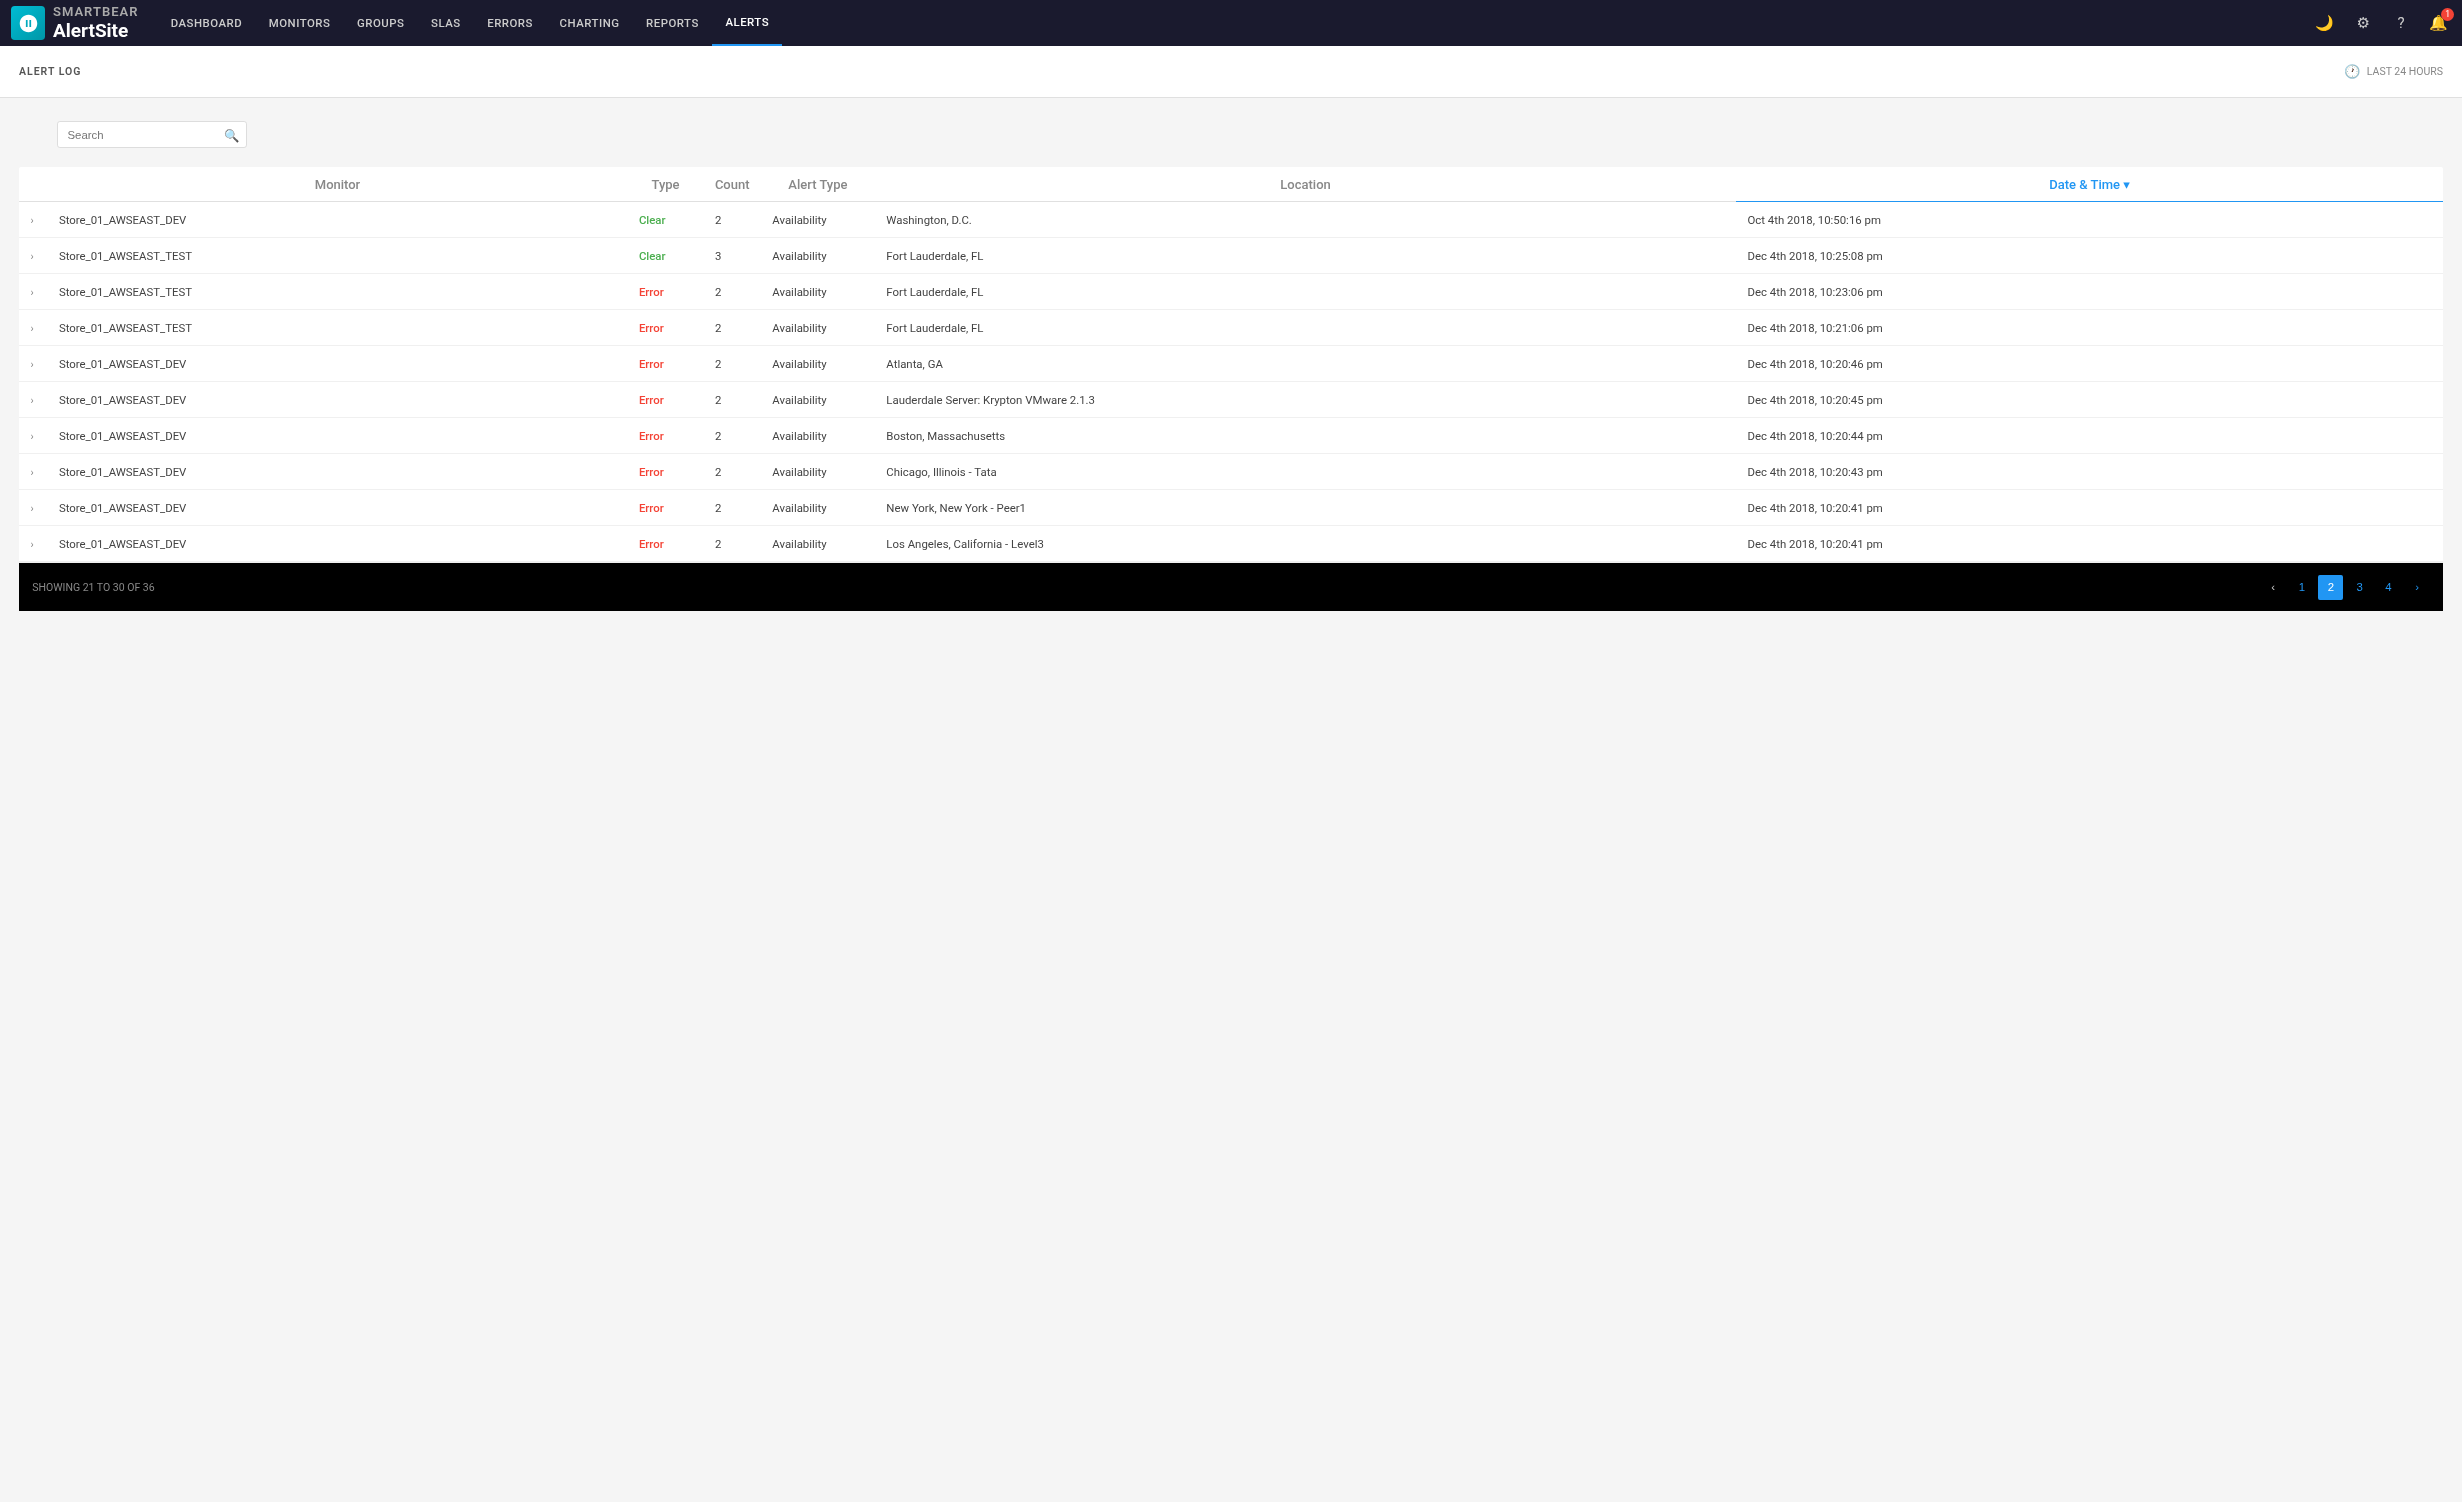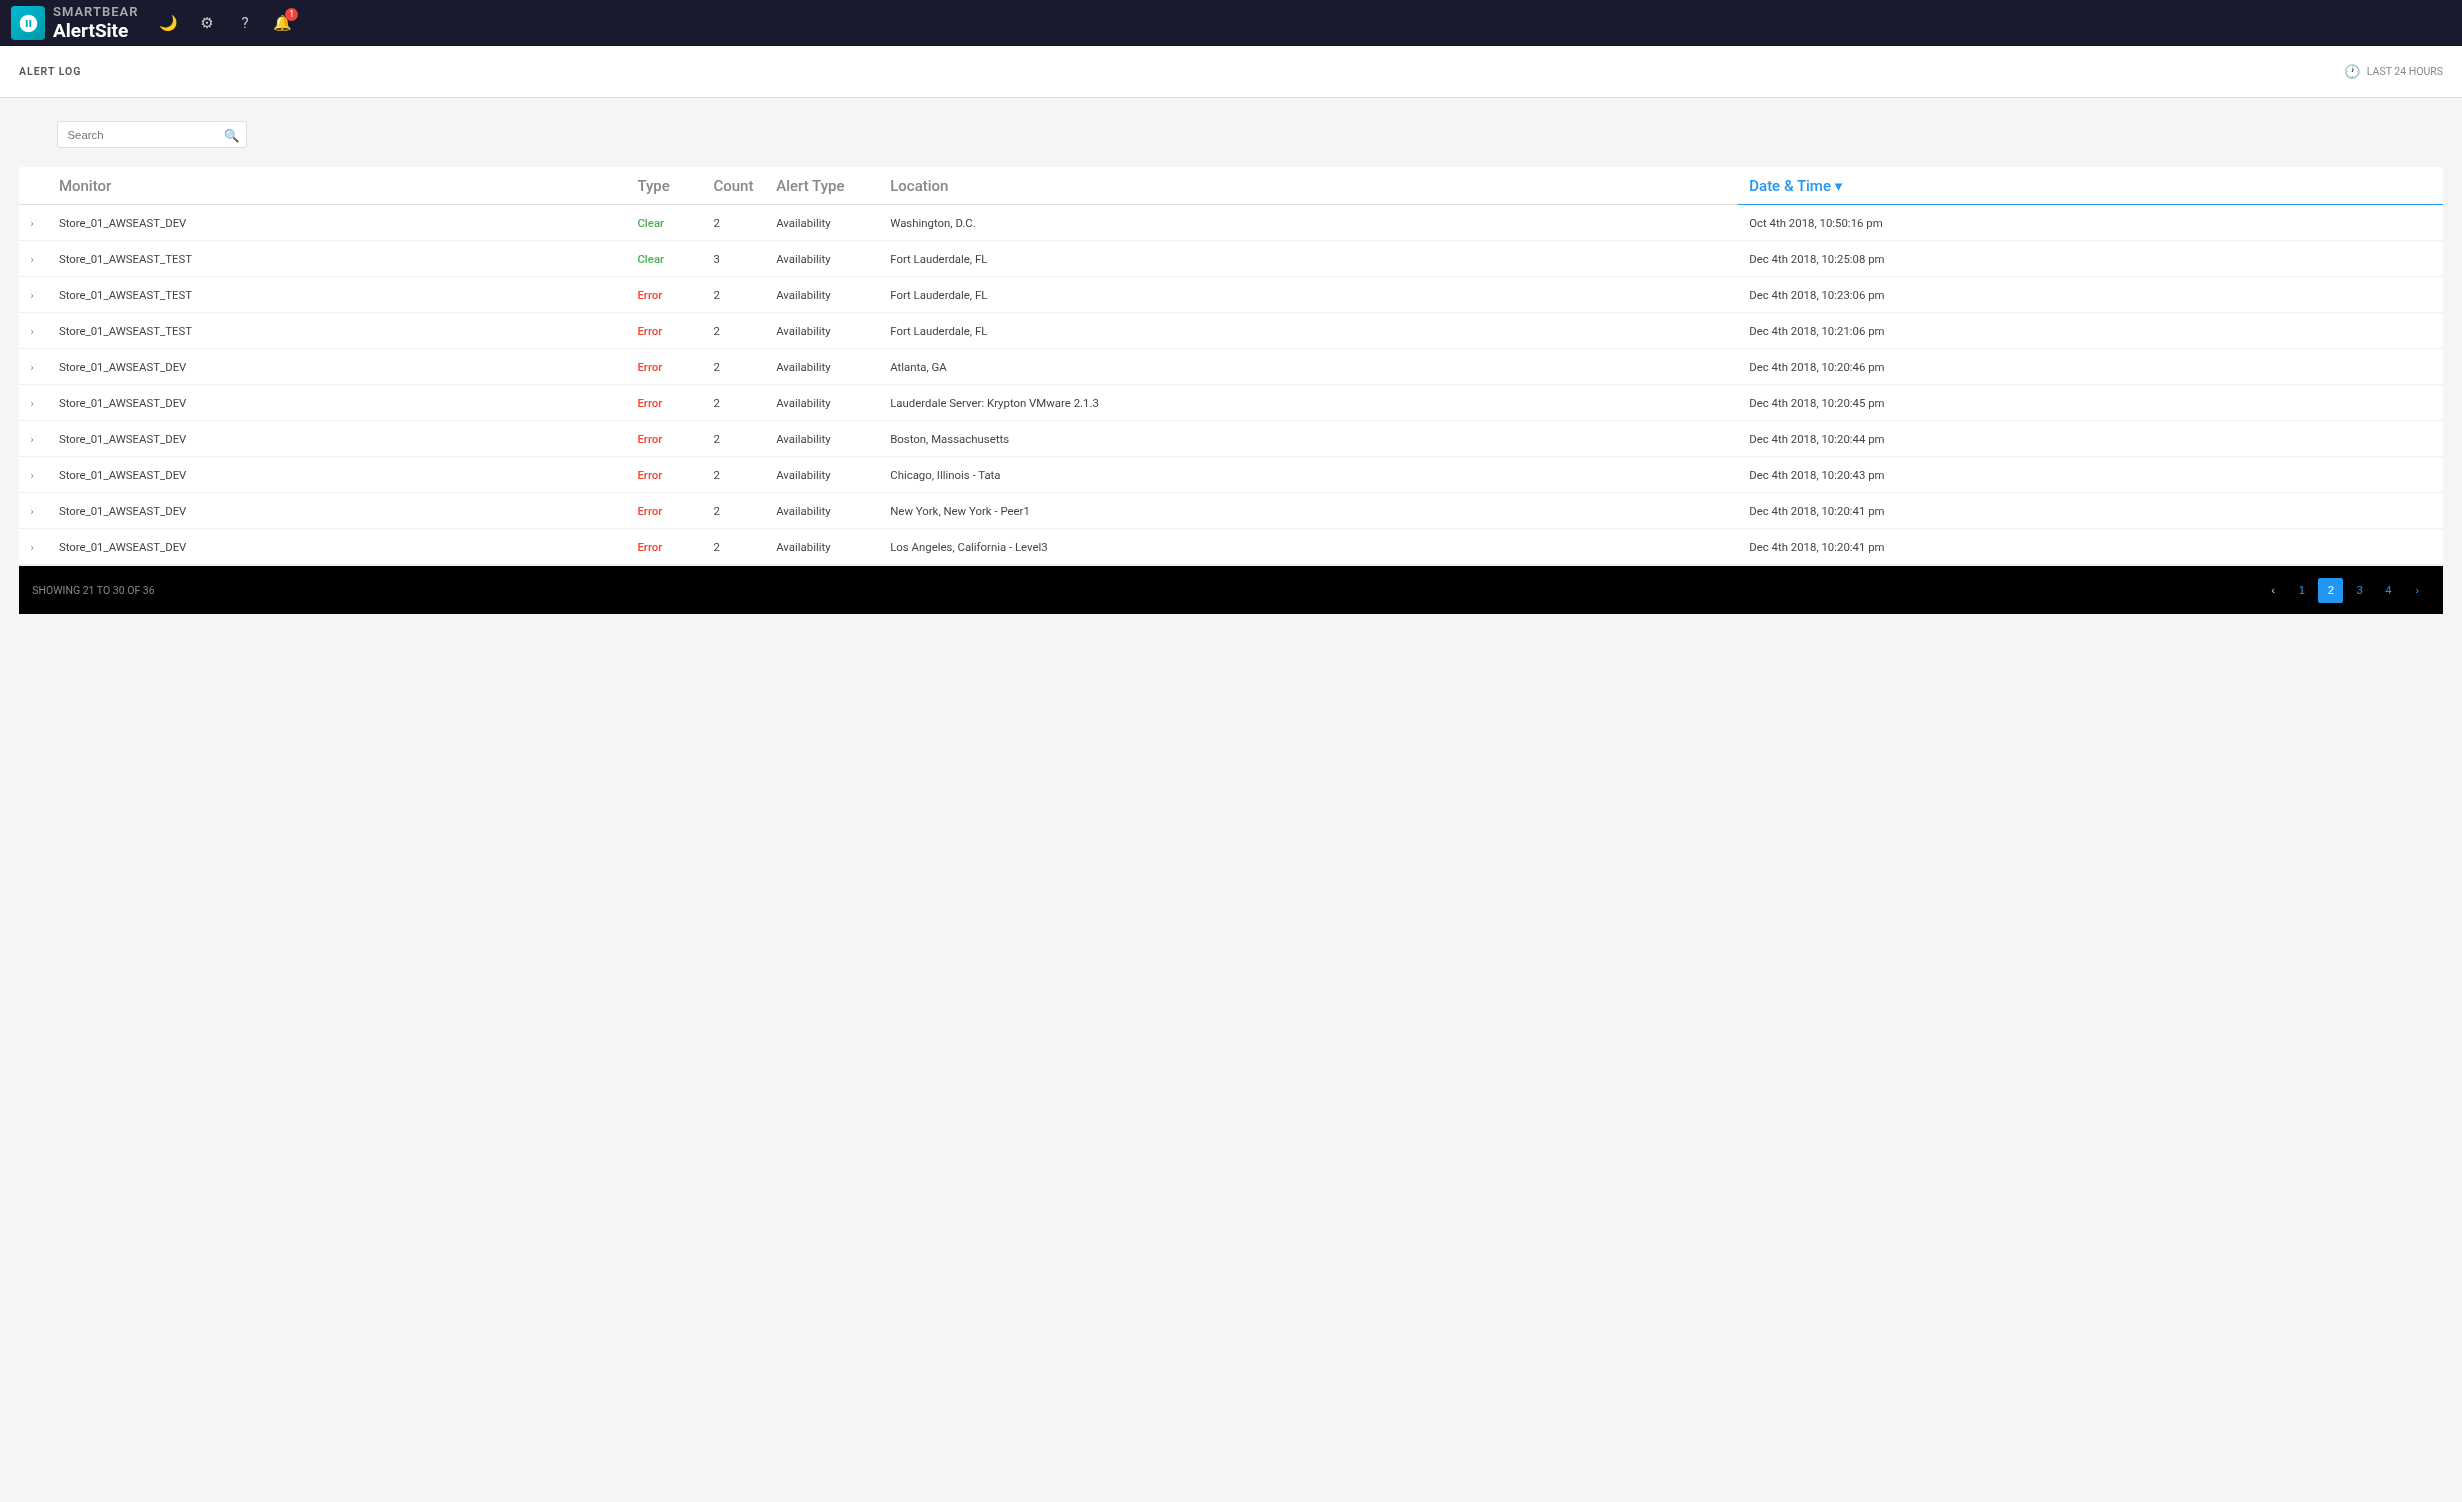--- a/index.html
+++ b/index.html
@@ -151,22 +151,22 @@
     }
     .alert-table {
       width: 100%;
       border-collapse: collapse;
     }
     .alert-table thead tr {
       border-bottom: 1.9px solid #e0e0e0;
     }
     .alert-table thead th {
       padding: 9.5px 11.4px;
-      text-align: left;
-      font-size: 15px;
+      text-align: center;
+      font-size: 13px;
       font-weight: 500;
       color: #888;
       text-transform: none;
       white-space: nowrap;
     }
     .alert-table thead th.active-sort {
       color: #2196f3;
       border-bottom: 1.9px solid #2196f3;
     }
     .alert-table tbody tr {
@@ -240,20 +240,30 @@
       <svg viewBox="0 0 24 24" fill="white" xmlns="http://www.w3.org/2000/svg">
         <path d="M12 2C6.48 2 2 6.48 2 12s4.48 10 10 10 10-4.48 10-10S17.52 2 12 2zm-1 14H9V8h2v8zm4 0h-2V8h2v8z"></path>
       </svg>
     </div>
     <div>
       <div style="color:#aaa;font-size:13px;font-weight:600;letter-spacing:1px;">SMARTBEAR</div>
       <div style="color:white;font-size:19px;font-weight:700;">AlertSite</div>
     </div>
   </div>
 
+  <div class="nav-links" id="nav-links-container">
+      <a class="nav-link">DASHBOARD</a>
+      <a class="nav-link">MONITORS</a>
+      <a class="nav-link">GROUPS</a>
+      <a class="nav-link">SLAS</a>
+      <a class="nav-link">ERRORS</a>
+      <a class="nav-link">CHARTING</a>
+      <a class="nav-link">REPORTS</a>
+      <a class="nav-link active">ALERTS</a>
+    </div>
 
   <div class="nav-right">
     <div class="nav-icon" title="Dark mode">🌙</div>
     <div class="nav-icon" title="Settings">⚙</div>
     <div class="nav-icon" title="Help">?</div>
     <div class="notif-badge nav-icon" title="Notifications">
       🔔
       <span class="badge-dot">1</span>
     </div>
   </div>

